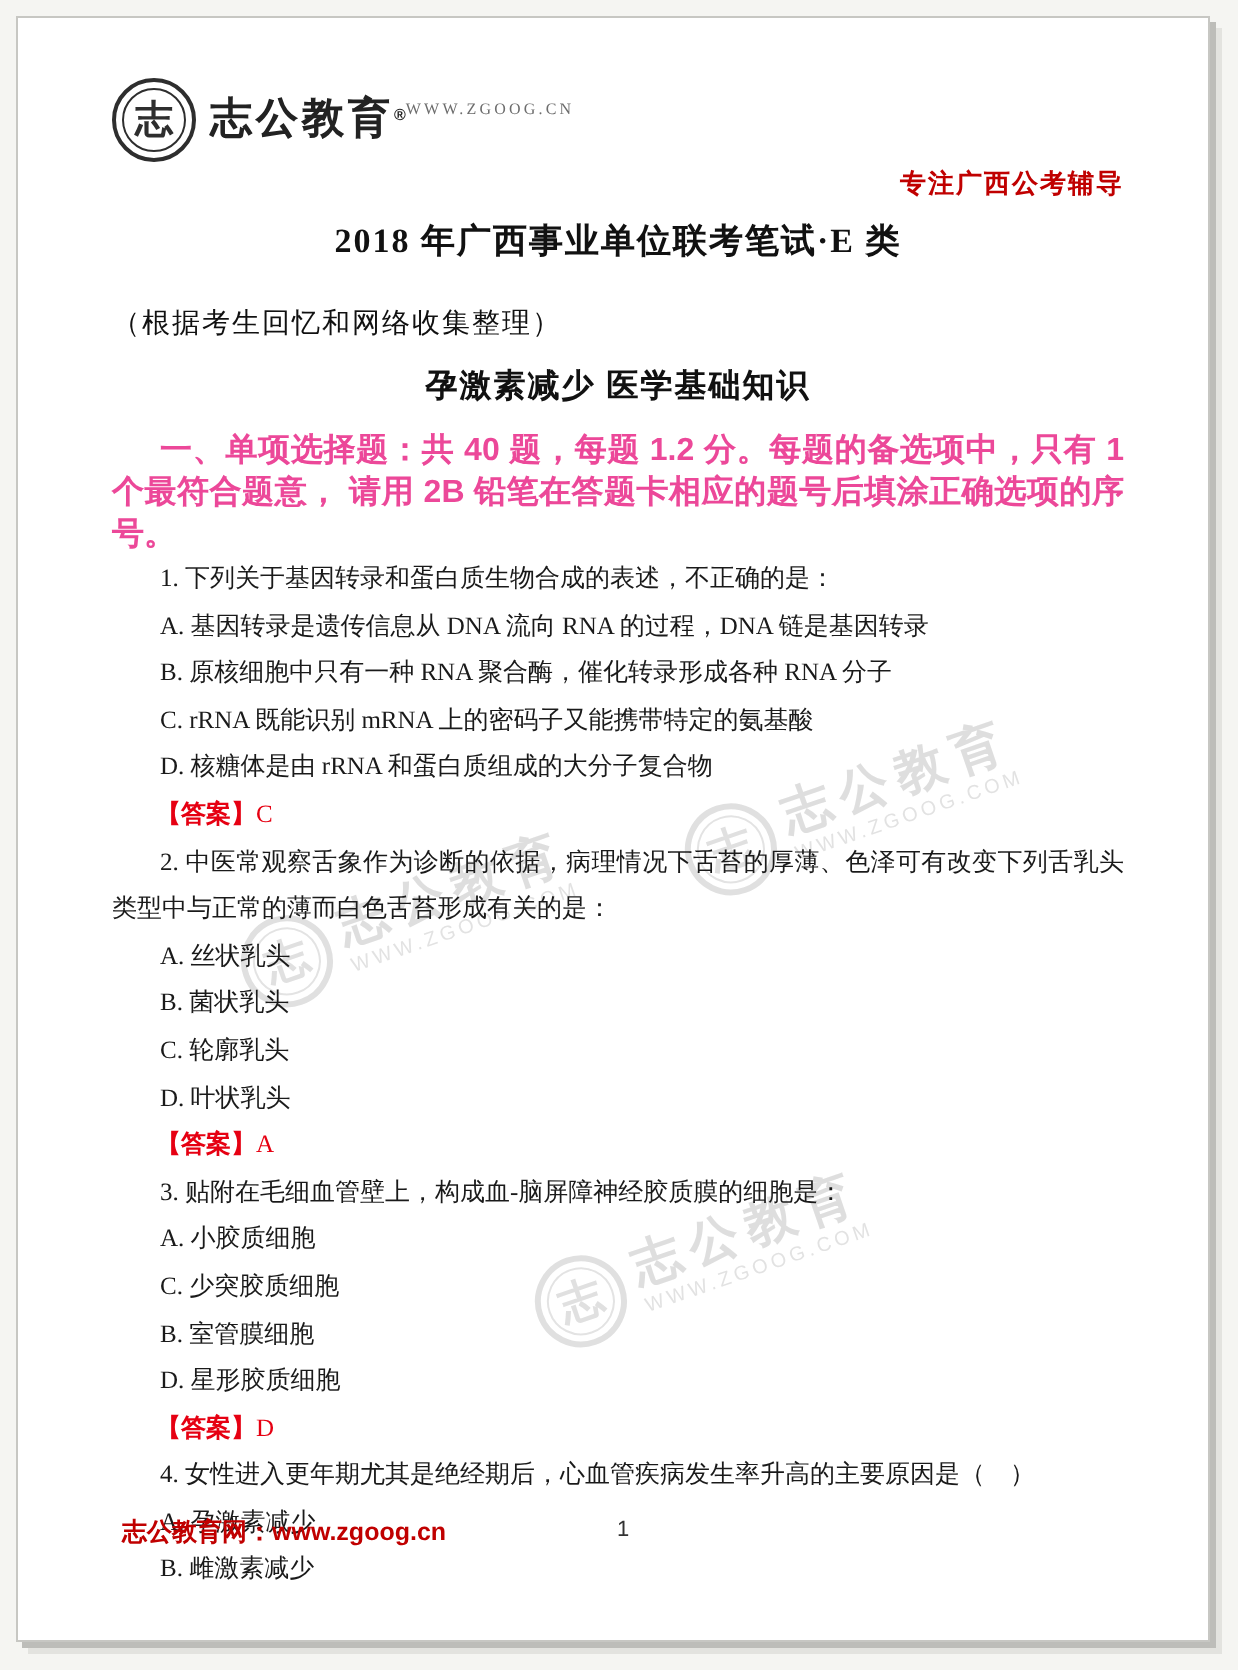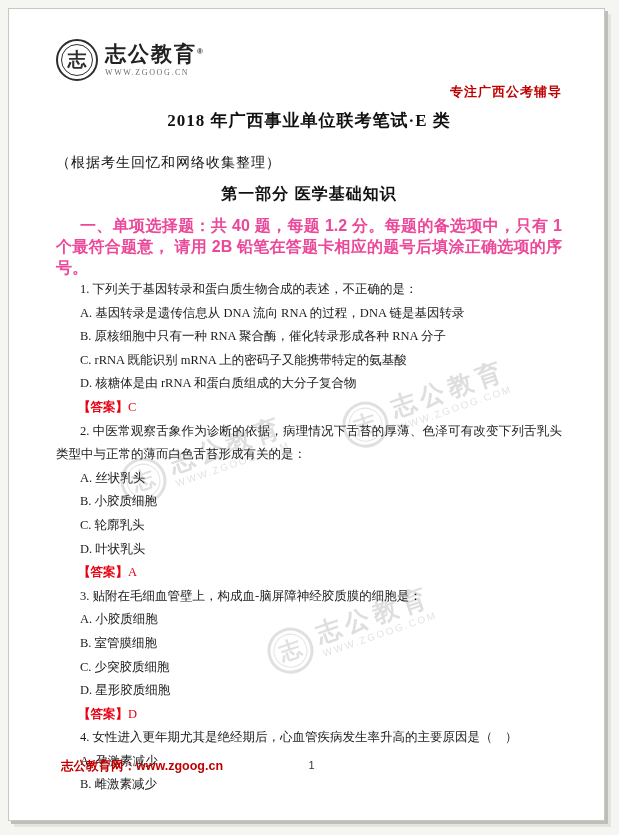--- a/index.html
+++ b/index.html
@@ -30,21 +30,21 @@
     width:42px; height:42px; border-radius:50%;
     border:2px solid #2e2e2e;
     display:flex; align-items:center; justify-content:center;
     position:relative;
   }
   .seal::before {
     content:""; position:absolute; inset:3px;
     border:1px solid #2e2e2e; border-radius:50%;
   }
   .seal-char { font-size:19px; font-weight:bold; color:#2e2e2e; font-family:"Liberation Serif", serif; }
-  .logo-text-col { display:flex; flex-direction:column; }
+  .logo-text-col { display:flex; flex-direction:row; }
   .logo-name {
     font-family:"Liberation Sans", sans-serif;
     font-size:21px; font-weight:bold; color:#222222; letter-spacing:2px; line-height:24px;
     position:relative;
   }
   .logo-reg { font-size:8px; vertical-align:top; position:relative; top:-2px; letter-spacing:0; }
   .logo-url {
     font-family:Liberation Serif, serif;
     font-size:8px; color:#6d6d6d; letter-spacing:1.6px; line-height:11px; margin-top:1px;
   }
@@ -174,48 +174,48 @@
         <div class="logo-text-col">
           <div class="logo-name"><span>志公教育</span><span class="logo-reg">®</span></div>
           <div class="logo-url">WWW.ZGOOG.CN</div>
         </div>
       </div>
       <div class="slogan">专注广西公考辅导</div>
     </div>
 
     <div class="doc-title">2018 年广西事业单位联考笔试·E 类</div>
     <div class="doc-subtitle">（根据考生回忆和网络收集整理）</div>
-    <div class="section-heading">第一部分  医学基础知识</div>
+    <div class="section-heading">孕激素减少  医学基础知识</div>
     <p class="intro">一、单项选择题：共 40 题，每题 1.2 分。每题的备选项中，只有 1 个最符合题意， 请用 2B 铅笔在答题卡相应的题号后填涂正确选项的序号。</p>
 
     <div class="questions">
 
       <div>
         <p class="q-stem">1. 下列关于基因转录和蛋白质生物合成的表述，不正确的是：</p>
         <p class="opt">A. 基因转录是遗传信息从 DNA 流向 RNA 的过程，DNA 链是基因转录</p>
         <p class="opt">B. 原核细胞中只有一种 RNA 聚合酶，催化转录形成各种 RNA 分子</p>
         <p class="opt">C. rRNA 既能识别 mRNA 上的密码子又能携带特定的氨基酸</p>
         <p class="opt">D. 核糖体是由 rRNA 和蛋白质组成的大分子复合物</p>
         <p class="answer"><span>【答案】</span><span class="ans-letter">C</span></p>
       </div>
 
       <div>
         <p class="q-stem">2. 中医常观察舌象作为诊断的依据，病理情况下舌苔的厚薄、色泽可有改变下列舌乳头类型中与正常的薄而白色舌苔形成有关的是：</p>
         <p class="opt">A. 丝状乳头</p>
-        <p class="opt">B. 小胶质细胞</p>
+        <p class="opt">B. 菌状乳头</p>
         <p class="opt">C. 轮廓乳头</p>
         <p class="opt">D. 叶状乳头</p>
         <p class="answer"><span>【答案】</span><span class="ans-letter">A</span></p>
       </div>
 
       <div>
         <p class="q-stem">3. 贴附在毛细血管壁上，构成血-脑屏障神经胶质膜的细胞是：</p>
         <p class="opt">A. 小胶质细胞</p>
+        <p class="opt">C. 少突胶质细胞</p>
         <p class="opt">B. 室管膜细胞</p>
-        <p class="opt">C. 少突胶质细胞</p>
         <p class="opt">D. 星形胶质细胞</p>
         <p class="answer"><span>【答案】</span><span class="ans-letter">D</span></p>
       </div>
 
       <div>
         <p class="q-stem">4. 女性进入更年期尤其是绝经期后，心血管疾病发生率升高的主要原因是（　）</p>
         <p class="opt">A. 孕激素减少</p>
         <p class="opt">B. 雌激素减少</p>
       </div>
 

